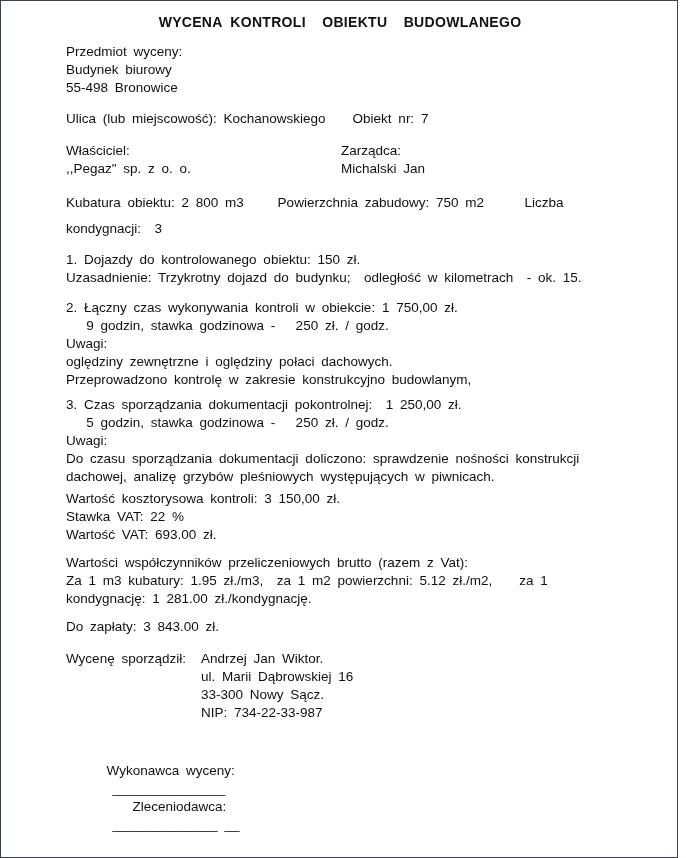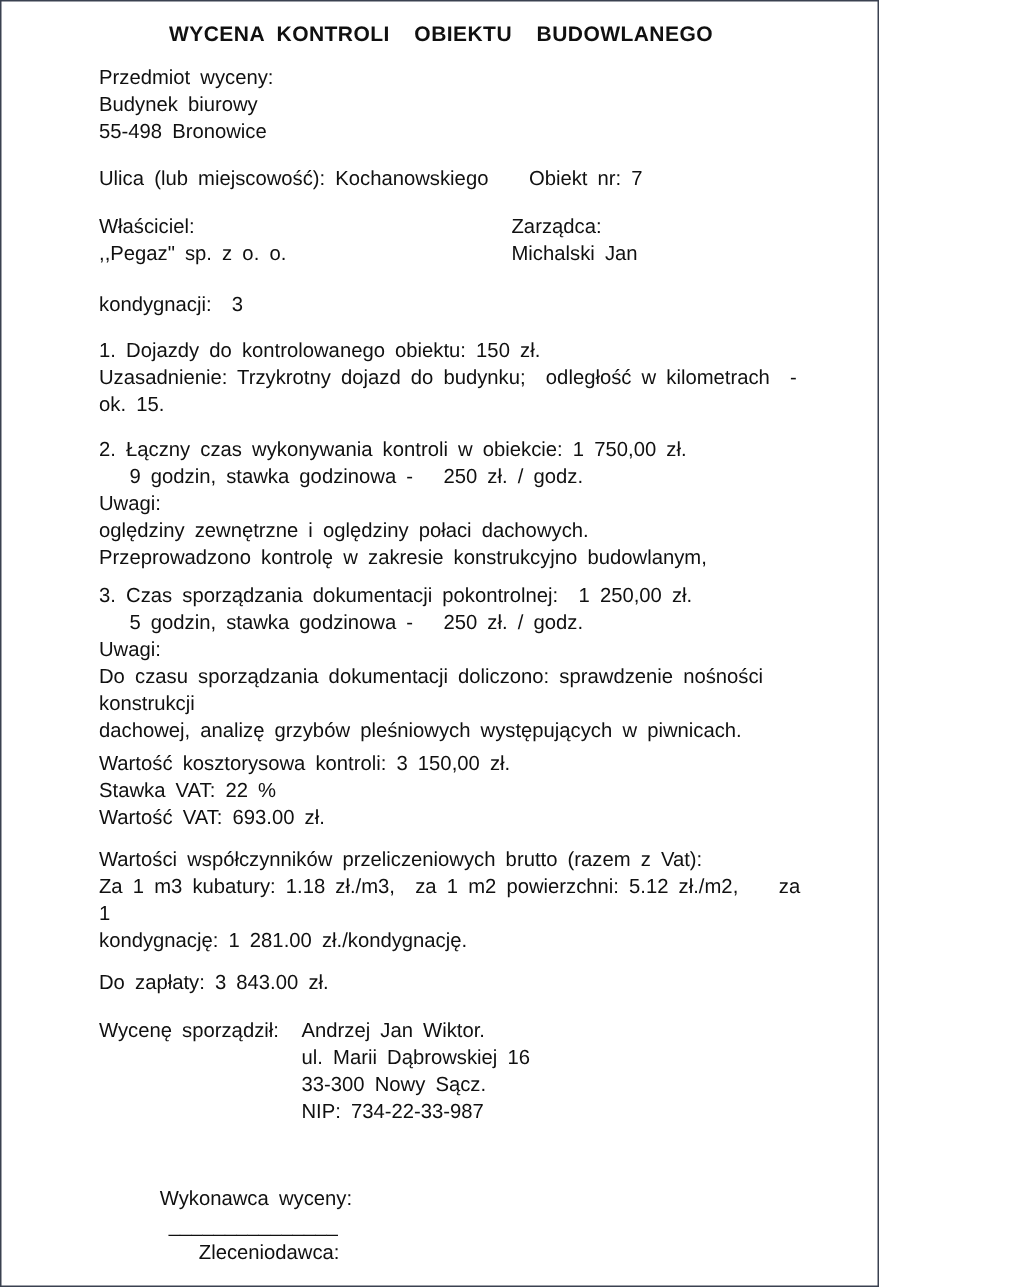--- a/index.html
+++ b/index.html
@@ -3,21 +3,21 @@
 <meta charset="utf-8">
 <style>
   html, body { margin: 0; padding: 0; }
   body {
     width: 686px; height: 858px;
     background: #ffffff;
     font-family: "Liberation Sans", sans-serif;
   }
   .page {
     box-sizing: border-box;
-    width: 586px; height: 858px;
+    width: 678px; height: 858px;
     border: 1px solid var(--border, #3a4150);
     background: var(--background, #ffffff);
     color: var(--text, #101010);
     padding: 10px 38px 0 65px;
     overflow: hidden;
   }
   .line {
     font-size: 13.5px;
     line-height: 18px;
     white-space: pre-wrap;
@@ -75,20 +75,21 @@
       <div class="line">Właściciel:</div>
       <div class="line">,,Pegaz" sp. z o. o.</div>
     </div>
     <div class="col-manager">
       <div class="line">Zarządca:</div>
       <div class="line">Michalski Jan</div>
     </div>
   </div>
 
   <div class="p-metrics">
+    <div class="line">Kubatura obiektu: 2 800 m3     Powierzchnia zabudowy: 750 m2      Liczba</div>
     <div class="line metrics-line2">kondygnacji:  3</div>
   </div>
 
   <div class="p-item1">
     <div class="line">1. Dojazdy do kontrolowanego obiektu: 150 zł.</div>
   </div>
 
   <div class="p-just">
     <div class="line">Uzasadnienie: Trzykrotny dojazd do budynku;  odległość w kilometrach  - ok. 15.</div>
   </div>
@@ -110,21 +111,21 @@
   </div>
 
   <div class="p-totals">
     <div class="line">Wartość kosztorysowa kontroli: 3 150,00 zł.</div>
     <div class="line">Stawka VAT: 22 %</div>
     <div class="line">Wartość VAT: 693.00 zł.</div>
   </div>
 
   <div class="p-coeff">
     <div class="line">Wartości współczynników przeliczeniowych brutto (razem z Vat):</div>
-    <div class="line">Za 1 m3 kubatury: 1.18 zł./m3,  za 1 m2 powierzchni: 5.12 zł./m2,    za 1</div>
+    <div class="line">Za 1 m3 kubatury: 1.95 zł./m3,  za 1 m2 powierzchni: 5.12 zł./m2,    za 1</div>
     <div class="line">kondygnację: 1 281.00 zł./kondygnację.</div>
   </div>
 
   <div class="p-payment">
     <div class="line">Do zapłaty: 3 843.00 zł.</div>
   </div>
 
   <div class="p-author">
     <div class="line author-label">Wycenę sporządził:</div>
     <div>

